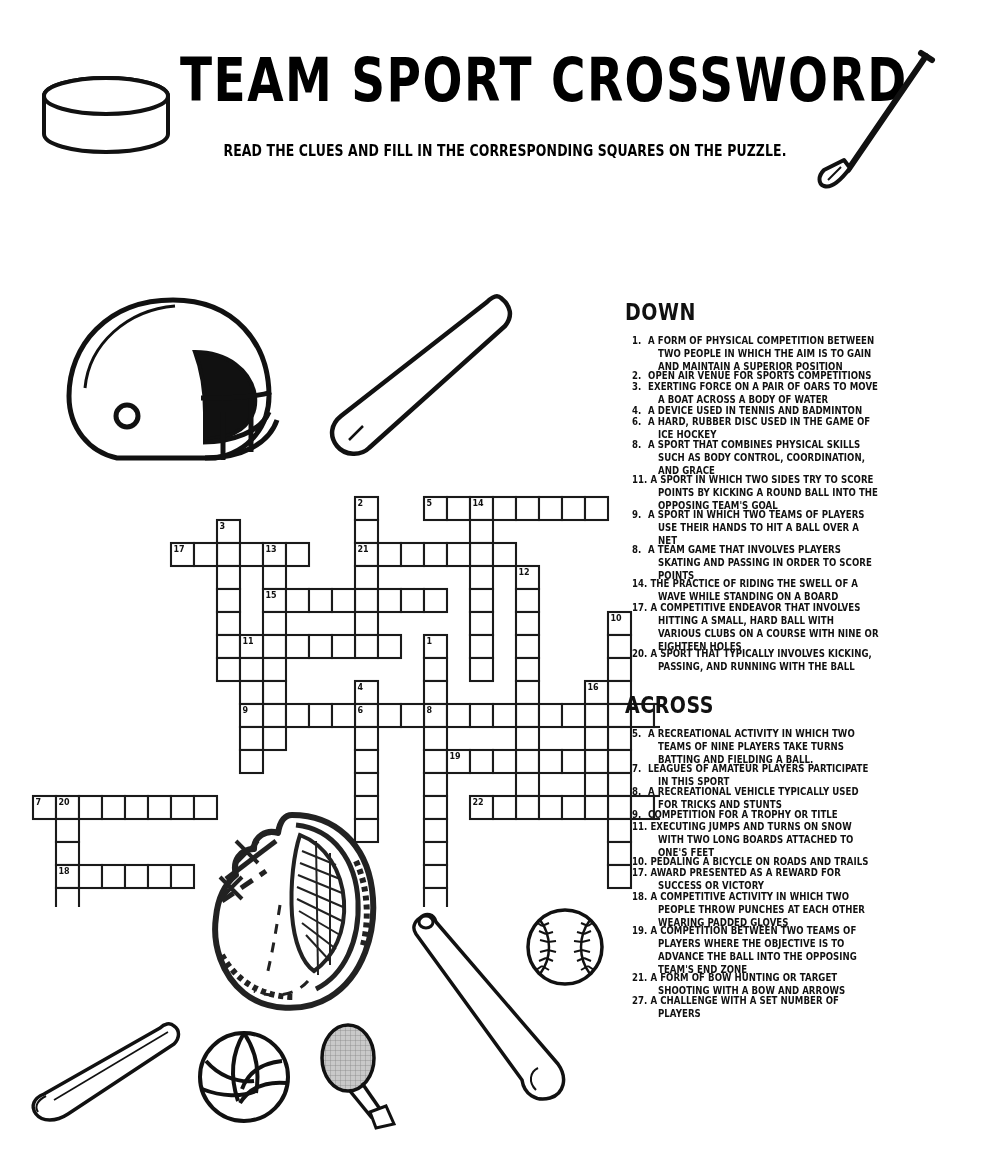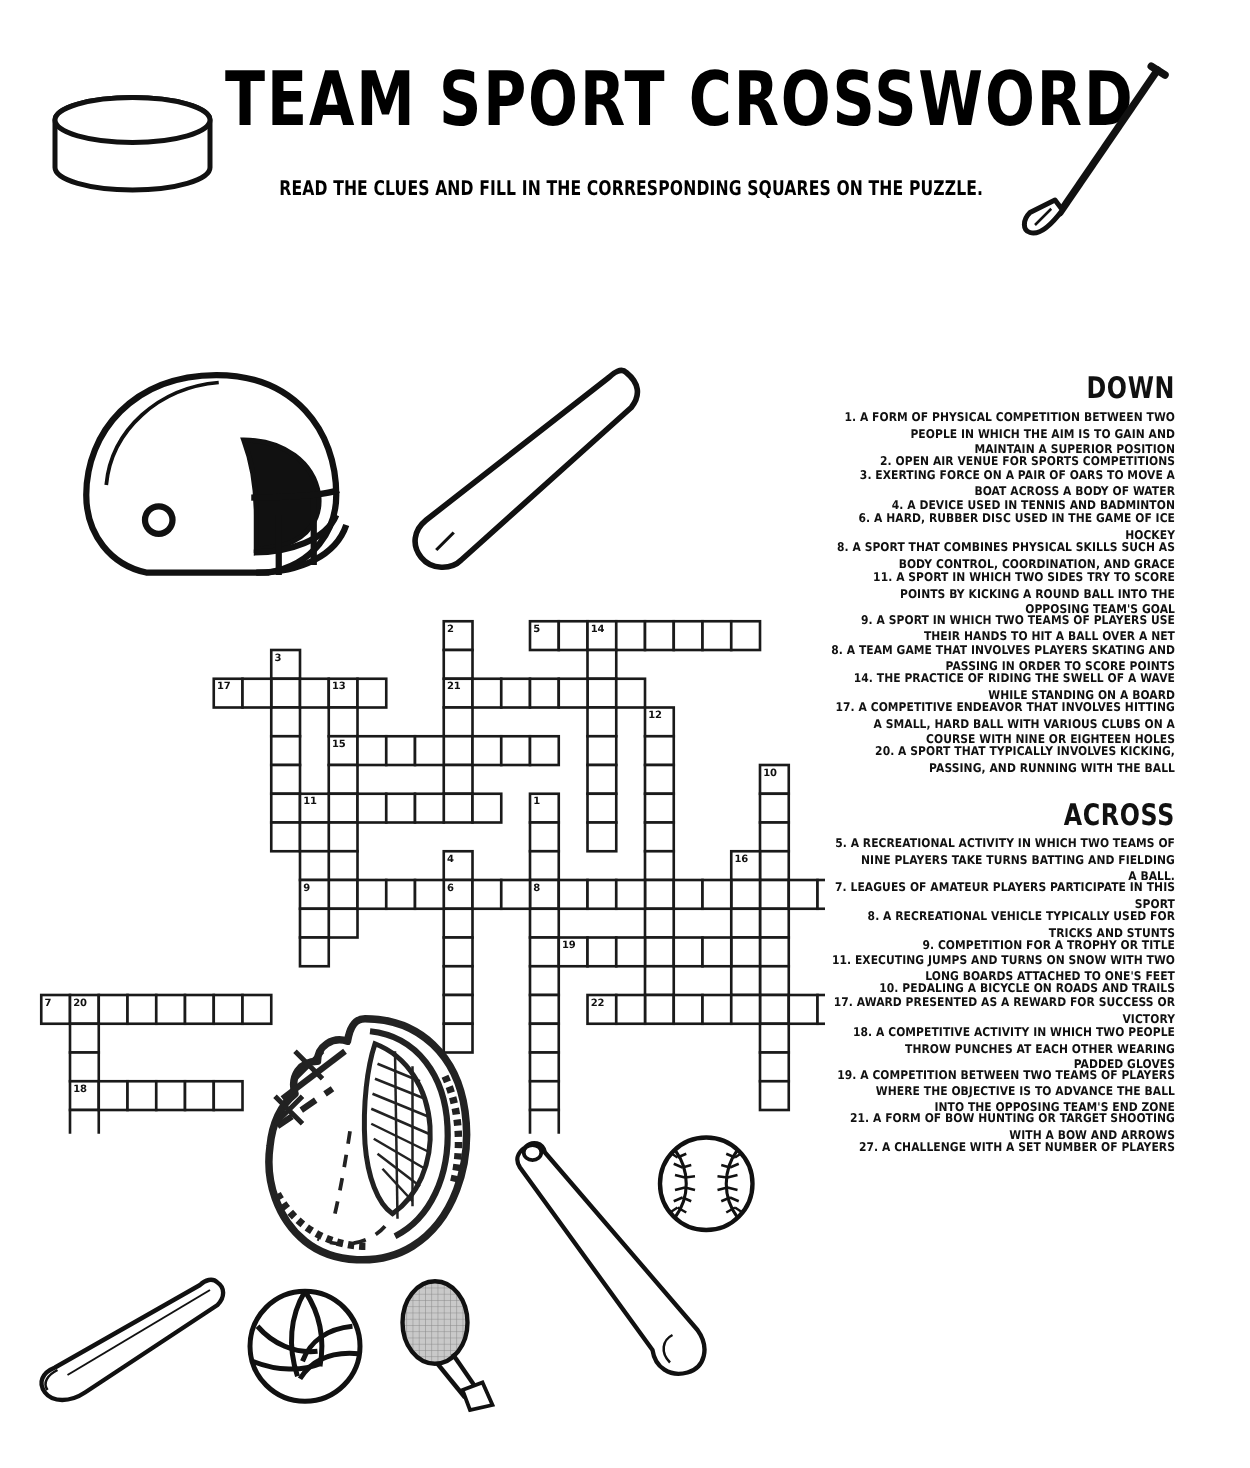--- a/index.html
+++ b/index.html
@@ -37,36 +37,36 @@
     font-size:12.5px;
     letter-spacing:0.1px;
     color:#000;
     transform:scaleY(1.3);
     transform-origin:center top;
     white-space:nowrap;
   }
 
   
   #clues{
-    position:absolute;left:670px;top:300px;width:270px;text-align:right;
+    position:absolute;left:625px;top:300px;width:270px;
   }
   .clue-heading{
     font-family:"DejaVu Sans", sans-serif;
     font-weight:700;
     font-size:19px;
     letter-spacing:0.5px;
     transform:scaleY(1.25);
     transform-origin:left top;
     margin:0 0 10px 0;
     line-height:1;
   }
   #across-heading{margin-top:22px;}
   ol.clue-list{
     list-style:none;
-    margin:0;padding:0;
+    margin:16px;padding:0;
   }
   ol.clue-list li{
     font-family:"DejaVu Sans", sans-serif;
     font-weight:700;
     font-size:8.6px;
     line-height:11.6px;
     letter-spacing:0.05px;
     transform:scaleY(1.12);
     transform-origin:left top;
     padding-left:17px;

